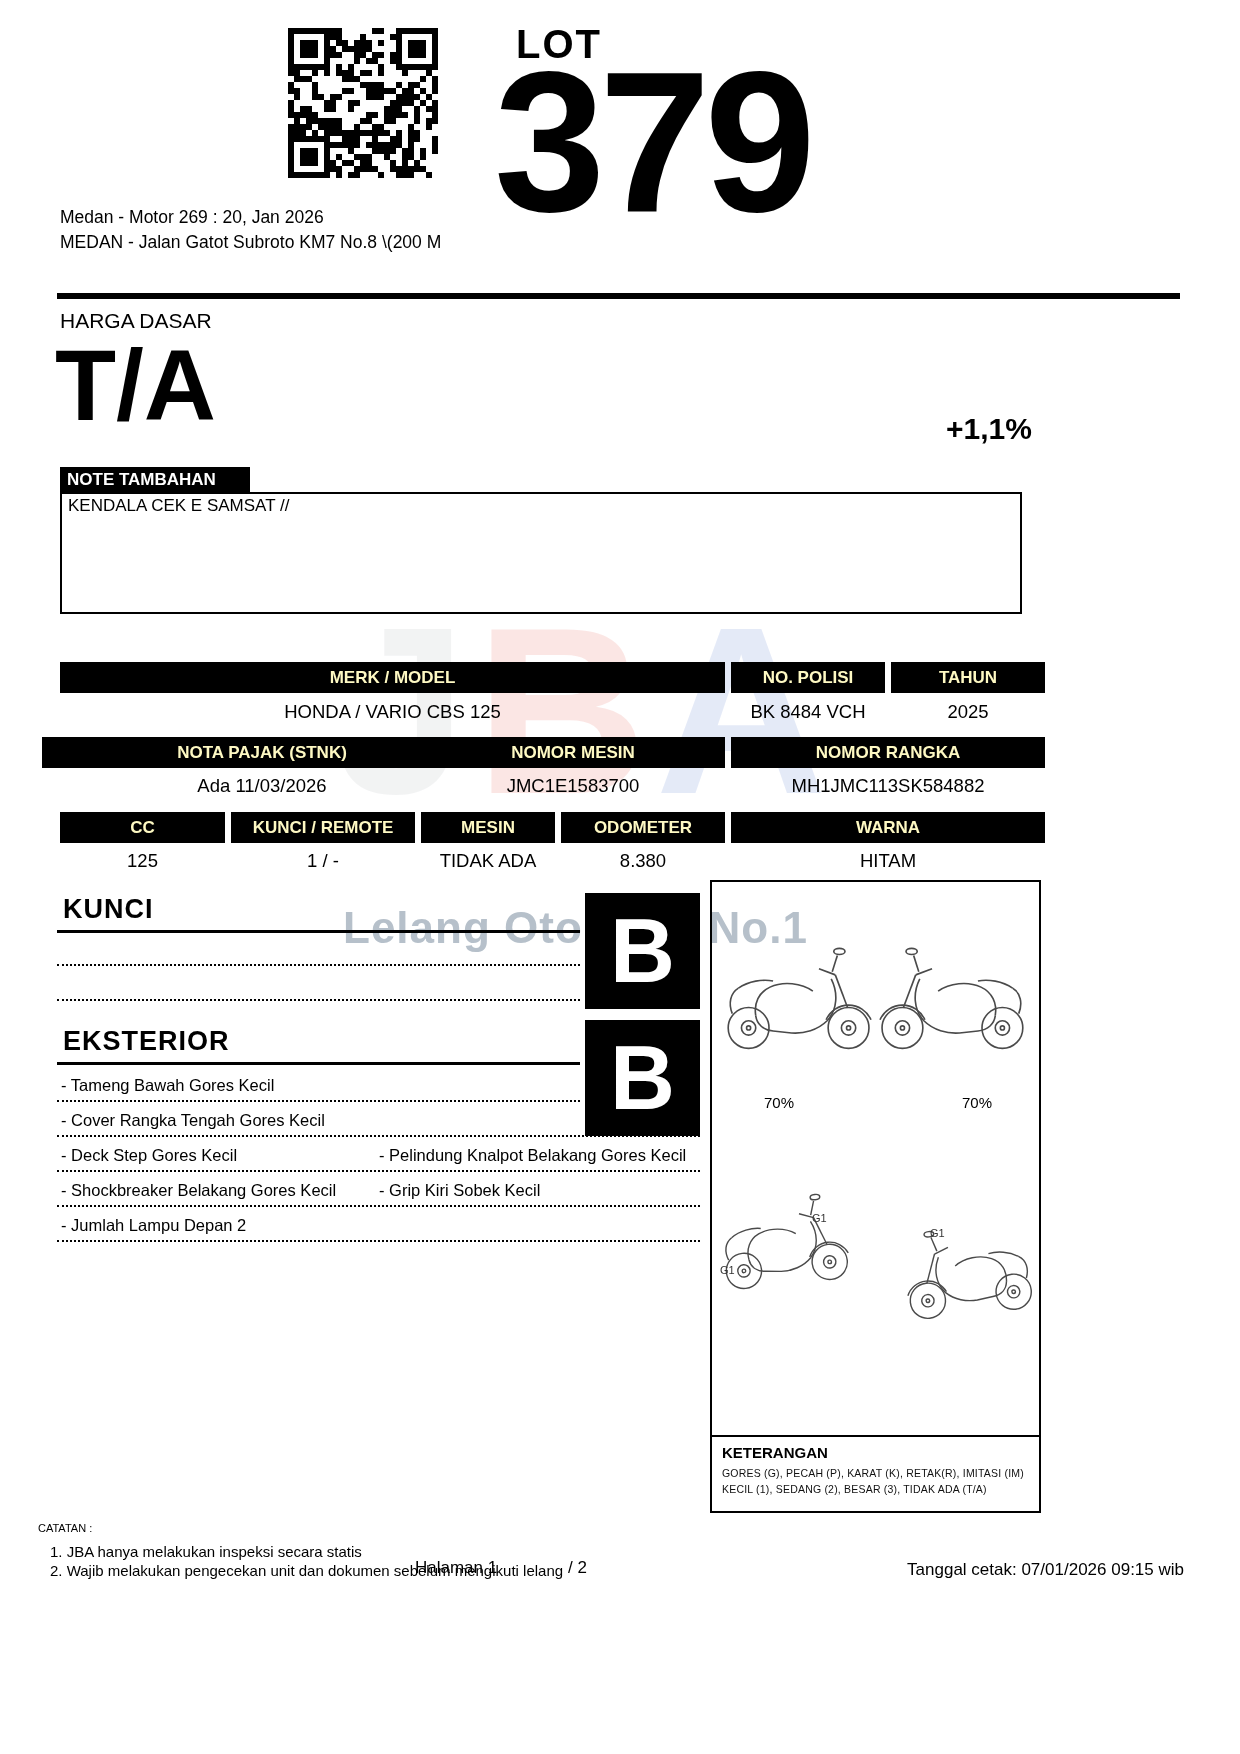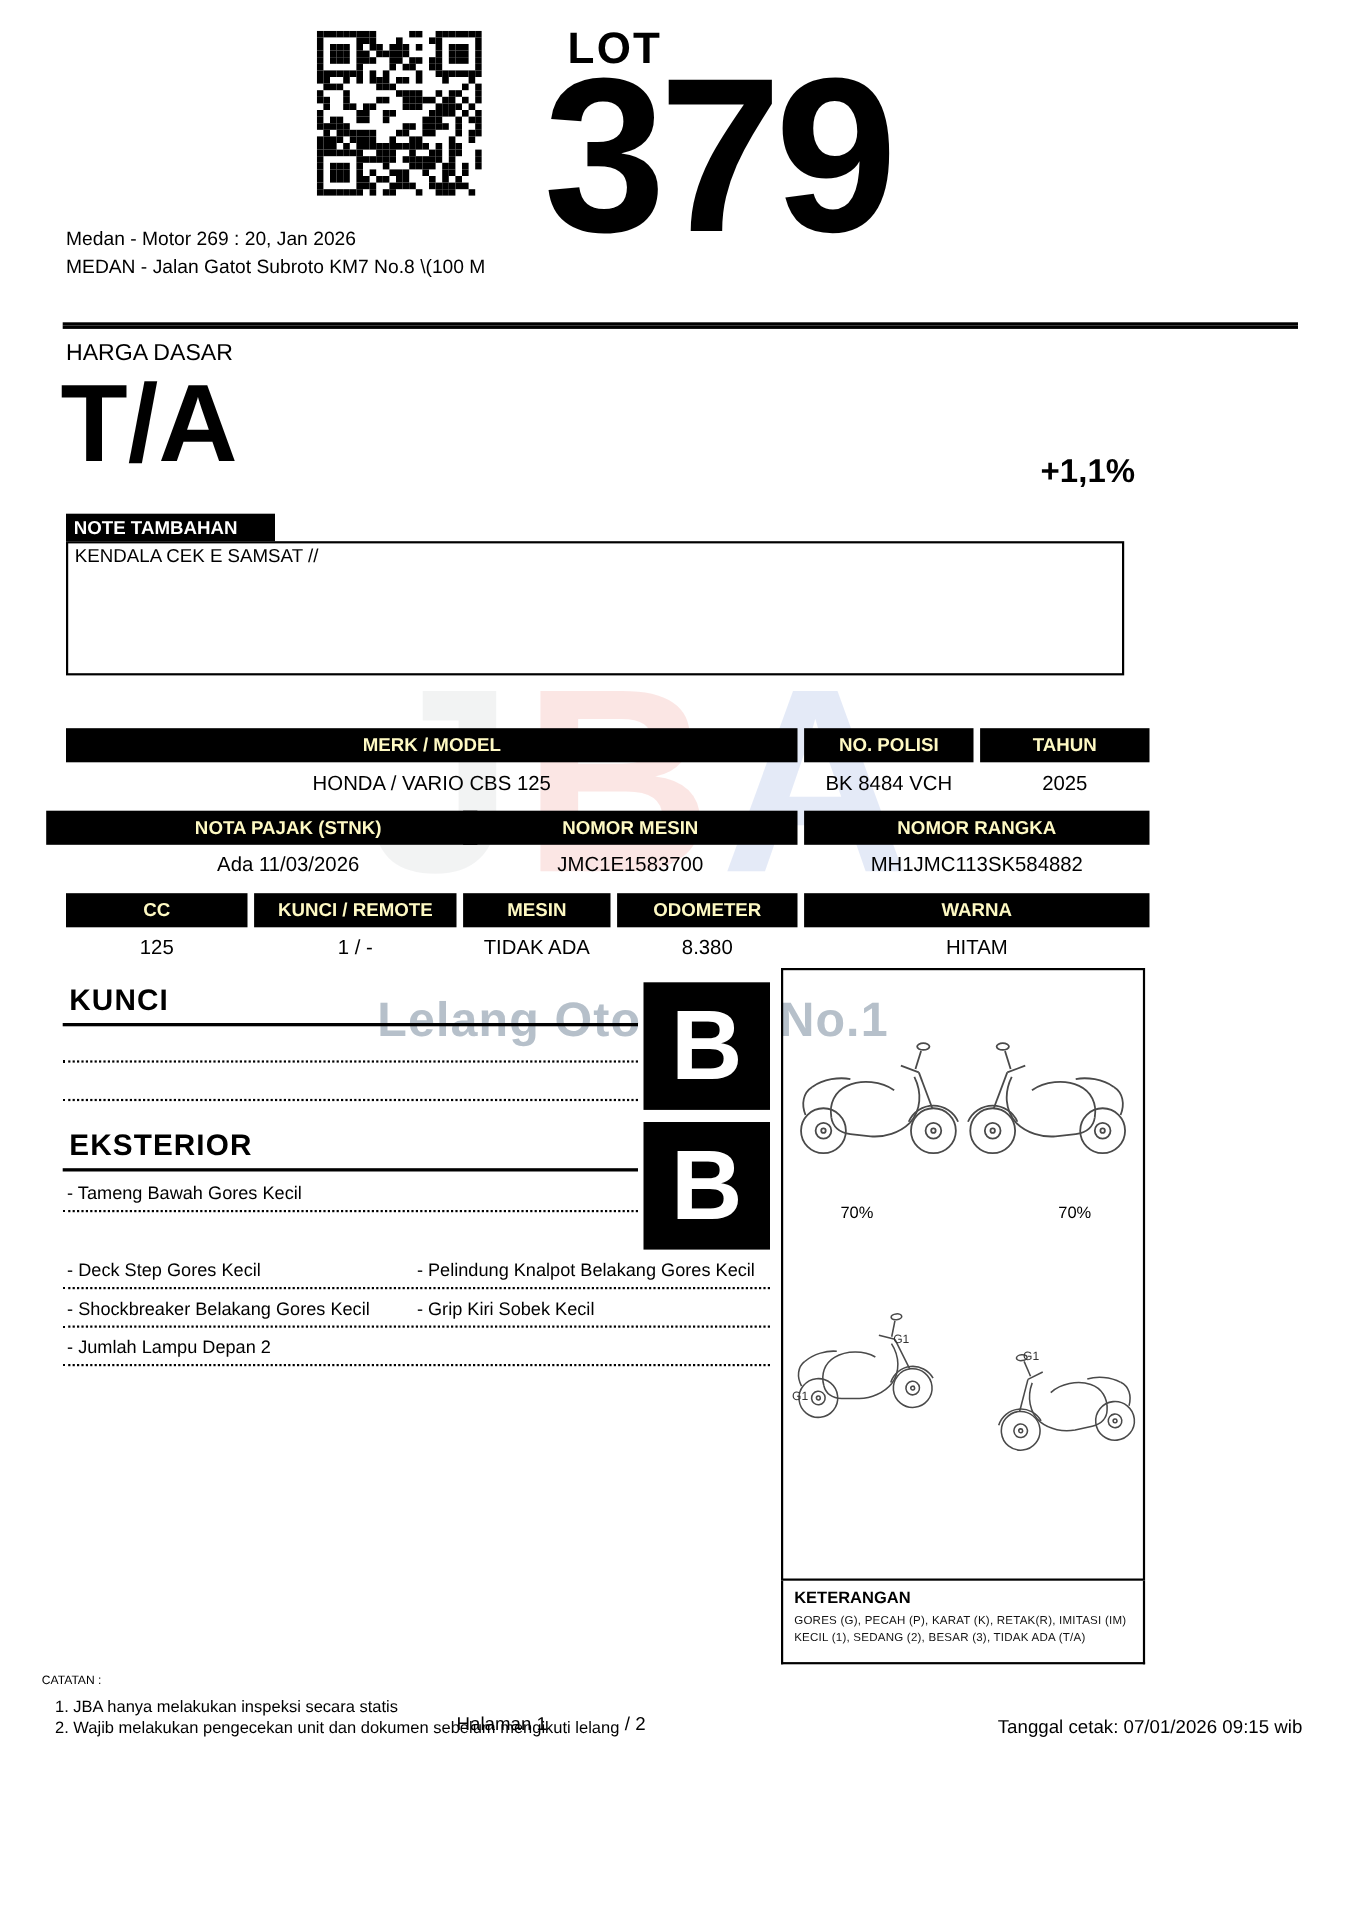--- a/index.html
+++ b/index.html
@@ -440,21 +440,21 @@
           <rect x="114" y="144" width="6" height="6"></rect>
           <rect x="120" y="144" width="6" height="6"></rect>
           <rect x="138" y="144" width="6" height="6"></rect>
         </g>
       </svg>
   </div>
   <div class="lot-label">LOT</div>
   <div class="lot-number">379</div>
   <div class="addr">
     <div>Medan - Motor 269 : 20, Jan 2026</div>
-    <div>MEDAN - Jalan Gatot Subroto KM7 No.8 \(100 M</div>
+    <div>MEDAN - Jalan Gatot Subroto KM7 No.8 \(200 M</div>
   </div>
   <div class="rule"></div>
 
   <div class="harga-label">HARGA DASAR</div>
   <div class="harga-value">T/A</div>
   <div class="increment">+1,1%</div>
 
   <div class="note-label">NOTE TAMBAHAN</div>
   <div class="note-box">
     <div>KENDALA CEK E SAMSAT //</div>
@@ -490,20 +490,24 @@
   <div class="dotline md1"></div>
   <div class="dotline md2"></div>
   <div class="grade-box g-mesin">B</div>
 
   <div class="sec-title t-eks">EKSTERIOR</div>
   <div class="sec-rule ru-eks"></div>
   <div class="grade-box g-eks">B</div>
 
   <div class="ext-row xr0">
     <span>- Tameng Bawah Gores Kecil</span>
+    <span class="right"></span>
+  </div>
+  <div class="ext-row xr1">
+    <span>- Cover Rangka Tengah Gores Kecil</span>
     <span class="right"></span>
   </div>
   <div class="ext-row xr2">
     <span>- Deck Step Gores Kecil</span>
     <span class="right">- Pelindung Knalpot Belakang Gores Kecil</span>
   </div>
   <div class="ext-row xr3">
     <span>- Shockbreaker Belakang Gores Kecil</span>
     <span class="right">- Grip Kiri Sobek Kecil</span>
   </div>

